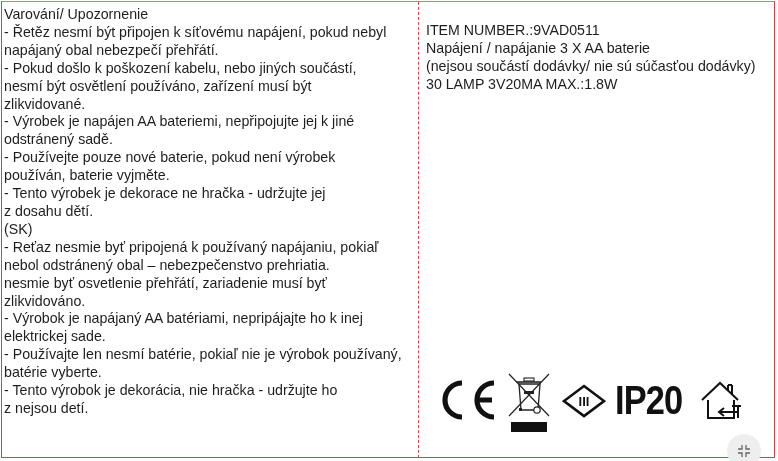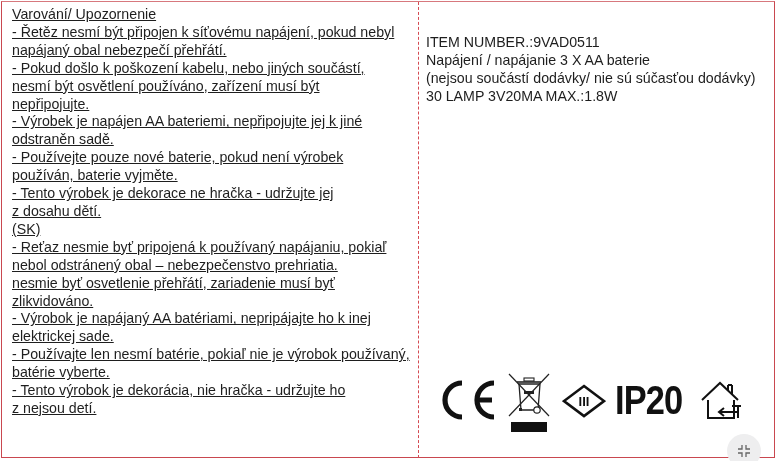--- a/index.html
+++ b/index.html
@@ -2,24 +2,24 @@
 <html><head>
   <meta charset="utf-8">
   <style>
     html, body { margin: 0; padding: 0; background: #ffffff; }
     body { width: 778px; height: 461px; position: relative; overflow: hidden;
            font-family: "Liberation Sans", sans-serif; color: #1e1e1e; }
     .label-frame { position: absolute; left: 1px; top: 1px; width: 774px; height: 457px;
                    border: 1.5px solid #c9474f; border-top-color: #d7787d; box-sizing: border-box; }
     .divider { position: absolute; left: 418px; top: 2px; height: 456px; width: 0;
                border-left: 1.5px dashed #d44a52; }
-    .col-left { position: absolute; left: 12px; top: 6px; width: 402px;
-                font-size: 14.2px; line-height: 17.9px; text-decoration: underline; }
+    .col-left { position: absolute; left: 4px; top: 6px; width: 402px;
+                font-size: 14.2px; line-height: 17.9px; }
     .col-left .line { white-space: nowrap; }
-    .col-right { position: absolute; left: 426px; top: 34px; width: 350px;
+    .col-right { position: absolute; left: 426px; top: 22px; width: 350px;
                  font-size: 14.2px; line-height: 17.9px; }
     .col-right .line { white-space: nowrap; }
     .symbols { position: absolute; left: 440px; top: 372px; height: 70px; width: 310px; }
     .sym { position: absolute; }
     .ip-text { position: absolute; left: 175px; top: 8px; font-family: "Liberation Sans", sans-serif;
                font-weight: bold; font-size: 40px; letter-spacing: -1px; color: #111;
                transform: scaleX(0.86); transform-origin: left top; line-height: 1; }
     .collapse-btn { position: absolute; left: 727px; top: 434px; width: 34px; height: 34px;
                     border-radius: 50%; background: #eeeeef; cursor: pointer; }
     .collapse-btn svg { position: absolute; left: 10px; top: 10px; }
@@ -29,23 +29,23 @@
 
 <div class="label-frame"></div>
 <div class="divider"></div>
 
 <div class="col-left">
   <div class="line">Varování/ Upozornenie</div>
   <div class="line">- Řetěz nesmí být připojen k síťovému napájení, pokud nebyl</div>
   <div class="line">napájaný obal nebezpečí přehřátí.</div>
   <div class="line">- Pokud došlo k poškození kabelu, nebo jiných součástí,</div>
   <div class="line">nesmí být osvětlení používáno, zařízení musí být</div>
-  <div class="line">nepřipojujte.</div>
+  <div class="line">zlikvidované.</div>
   <div class="line">- Výrobek je napájen AA bateriemi, nepřipojujte jej k jiné</div>
-  <div class="line">odstraněn sadě.</div>
+  <div class="line">odstránený sadě.</div>
   <div class="line">- Používejte pouze nové baterie, pokud není výrobek</div>
   <div class="line">používán, baterie vyjměte.</div>
   <div class="line">- Tento výrobek je dekorace ne hračka - udržujte jej</div>
   <div class="line">z dosahu dětí.</div>
   <div class="line">(SK)</div>
   <div class="line">- Reťaz nesmie byť pripojená k používaný napájaniu, pokiaľ</div>
   <div class="line">nebol odstránený obal – nebezpečenstvo prehriatia.</div>
   <div class="line">nesmie byť osvetlenie přehřátí, zariadenie musí byť</div>
   <div class="line">zlikvidováno.</div>
   <div class="line">- Výrobok je napájaný AA batériami, nepripájajte ho k inej</div>

